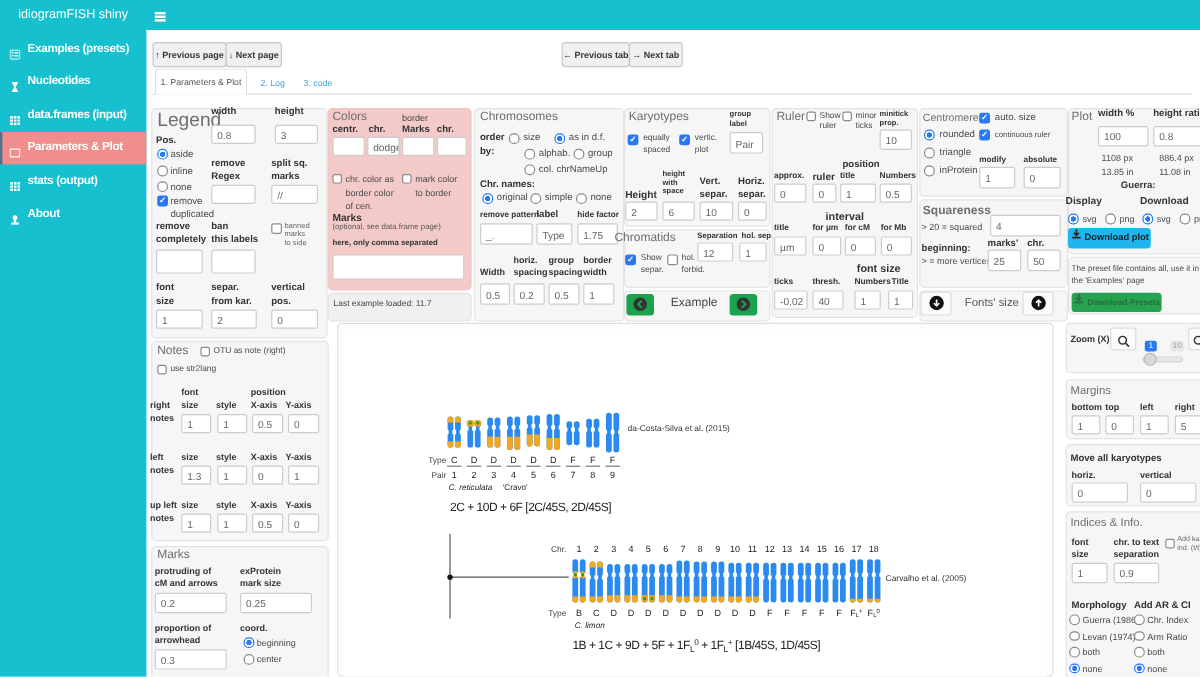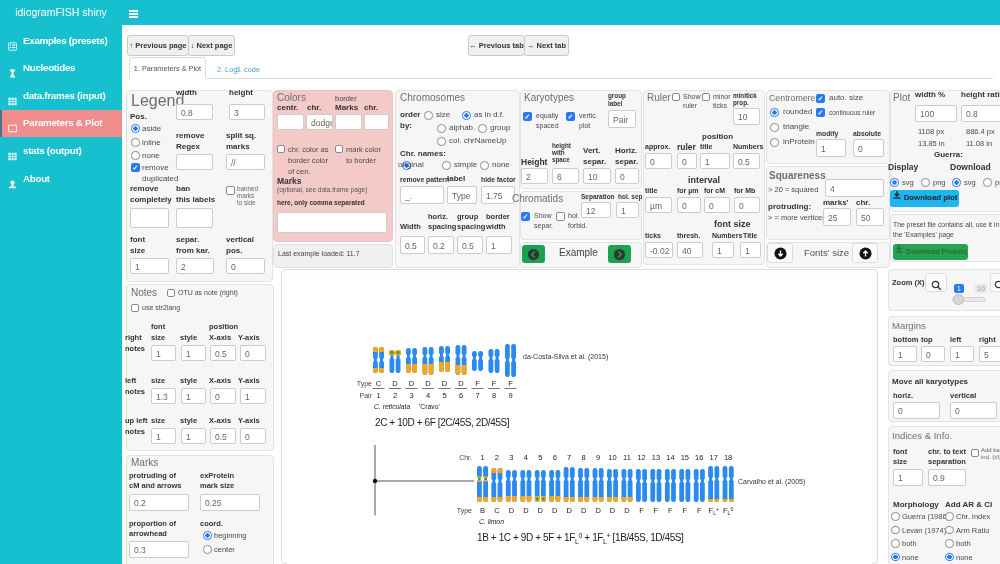--- a/index.html
+++ b/index.html
@@ -49,21 +49,21 @@
       <rect x="1.5" y="8" width="8" height="2" fill="#fff"></rect>
     </svg></div>
 <div style="position:absolute;left:23px;top:173px;font-size:9.8px;font-weight:700;color:#fff;white-space:nowrap;letter-spacing:-0.3px;">About</div>
 <div style="position:absolute;left:127px;top:35px;width:62px;height:21px;line-height:19px;background:#f0f0f0;border:1px solid #c8c8c8;border-radius:3px;font-size:7.5px;font-weight:700;color:#333;text-align:center;box-sizing:border-box;white-space:nowrap;overflow:hidden;">↑ Previous page</div>
 <div style="position:absolute;left:188px;top:35px;width:47px;height:21px;line-height:19px;background:#f0f0f0;border:1px solid #c8c8c8;border-radius:3px;font-size:7.5px;font-weight:700;color:#333;text-align:center;box-sizing:border-box;white-space:nowrap;overflow:hidden;">↓ Next page</div>
 <div style="position:absolute;left:468px;top:35px;width:57px;height:21px;line-height:19px;background:#f0f0f0;border:1px solid #c8c8c8;border-radius:3px;font-size:7.5px;font-weight:700;color:#333;text-align:center;box-sizing:border-box;white-space:nowrap;overflow:hidden;">← Previous tab</div>
 <div style="position:absolute;left:524px;top:35px;width:45px;height:21px;line-height:19px;background:#f0f0f0;border:1px solid #c8c8c8;border-radius:3px;font-size:7.5px;font-weight:700;color:#333;text-align:center;box-sizing:border-box;white-space:nowrap;overflow:hidden;">→ Next tab</div>
 <div style="position:absolute;left:127px;top:78px;width:866px;height:1px;background:#ddd;"></div>
 <div style="position:absolute;left:129px;top:57px;width:77px;height:22px;background:#fff;border:1px solid #ddd;border-bottom:1px solid #fff;border-radius:4px 4px 0 0;box-sizing:border-box;font-size:7.3px;color:#555;text-align:center;line-height:21px;white-space:nowrap;">1. Parameters &amp; Plot</div>
 <div style="position:absolute;left:217px;top:65px;font-size:7.3px;color:#46a0d4;">2. Log</div>
-<div style="position:absolute;left:236px;top:65px;font-size:7.3px;color:#46a0d4;">3. code</div>
+<div style="position:absolute;left:253px;top:65px;font-size:7.3px;color:#46a0d4;">3. code</div>
 <div style="position:absolute;left:126px;top:90px;width:145px;height:190px;background:#f6f6f6;border:1px solid #e3e3e3;border-radius:4px;"></div>
 <div style="position:absolute;left:131px;top:92px;font-size:16px;color:#6e6e6e;white-space:nowrap;">Legend</div>
 <div style="position:absolute;left:176px;top:88px;font-size:8px;font-weight:700;color:#333;white-space:nowrap;letter-spacing:0;">width</div>
 <div style="position:absolute;left:229px;top:88px;font-size:8px;font-weight:700;color:#333;white-space:nowrap;letter-spacing:0;">height</div>
 <div style="position:absolute;left:176px;top:104px;width:37px;height:16px;background:#fff;border:1px solid #ccc;border-radius:2px;font-size:8.5px;color:#666;line-height:16px;padding-left:4px;overflow:hidden;box-sizing:border-box;white-space:nowrap;">0.8</div>
 <div style="position:absolute;left:229px;top:104px;width:36px;height:16px;background:#fff;border:1px solid #ccc;border-radius:2px;font-size:8.5px;color:#666;line-height:16px;padding-left:4px;overflow:hidden;box-sizing:border-box;white-space:nowrap;">3</div>
 <div style="position:absolute;left:130px;top:112px;font-size:8px;font-weight:700;color:#333;white-space:nowrap;letter-spacing:0;">Pos.</div>
 <div style="position:absolute;left:131px;top:124px;width:8.5px;height:8.5px;border:1px solid #2779f6;border-radius:50%;box-sizing:border-box;background:radial-gradient(circle, #2779f6 0, #2779f6 2.1px, #fff 2.3px);"></div>
 <div style="position:absolute;left:142px;top:124px;font-size:8px;color:#4a4a4a;white-space:nowrap;">aside</div>
 <div style="position:absolute;left:131px;top:138px;width:8.5px;height:8.5px;background:#fff;border:1px solid #8a8a8a;border-radius:50%;box-sizing:border-box;"></div>
@@ -185,21 +185,21 @@
 <div style="position:absolute;left:462px;top:111px;width:8.5px;height:8.5px;border:1px solid #2779f6;border-radius:50%;box-sizing:border-box;background:radial-gradient(circle, #2779f6 0, #2779f6 2.1px, #fff 2.3px);"></div>
 <div style="position:absolute;left:474px;top:110px;font-size:8px;color:#4a4a4a;white-space:nowrap;">as in d.f.</div>
 <div style="position:absolute;left:437px;top:124px;width:8.5px;height:8.5px;background:#fff;border:1px solid #8a8a8a;border-radius:50%;box-sizing:border-box;"></div>
 <div style="position:absolute;left:449px;top:123px;font-size:8px;color:#4a4a4a;white-space:nowrap;">alphab.</div>
 <div style="position:absolute;left:478px;top:124px;width:8.5px;height:8.5px;background:#fff;border:1px solid #8a8a8a;border-radius:50%;box-sizing:border-box;"></div>
 <div style="position:absolute;left:490px;top:123px;font-size:8px;color:#4a4a4a;white-space:nowrap;">group</div>
 <div style="position:absolute;left:437px;top:137px;width:8.5px;height:8.5px;background:#fff;border:1px solid #8a8a8a;border-radius:50%;box-sizing:border-box;"></div>
 <div style="position:absolute;left:449px;top:136px;font-size:8px;color:#4a4a4a;white-space:nowrap;">col. chrNameUp</div>
 <div style="position:absolute;left:400px;top:149px;font-size:8px;font-weight:700;color:#333;white-space:nowrap;letter-spacing:0;">Chr. names:</div>
 <div style="position:absolute;left:402px;top:161px;width:8.5px;height:8.5px;border:1px solid #2779f6;border-radius:50%;box-sizing:border-box;background:radial-gradient(circle, #2779f6 0, #2779f6 2.1px, #fff 2.3px);"></div>
-<div style="position:absolute;left:398px;top:160px;font-size:8px;color:#4a4a4a;white-space:nowrap;">original</div>
+<div style="position:absolute;left:414px;top:160px;font-size:8px;color:#4a4a4a;white-space:nowrap;">original</div>
 <div style="position:absolute;left:442px;top:161px;width:8.5px;height:8.5px;background:#fff;border:1px solid #8a8a8a;border-radius:50%;box-sizing:border-box;"></div>
 <div style="position:absolute;left:454px;top:160px;font-size:8px;color:#4a4a4a;white-space:nowrap;">simple</div>
 <div style="position:absolute;left:480px;top:161px;width:8.5px;height:8.5px;background:#fff;border:1px solid #8a8a8a;border-radius:50%;box-sizing:border-box;"></div>
 <div style="position:absolute;left:492px;top:160px;font-size:8px;color:#4a4a4a;white-space:nowrap;">none</div>
 <div style="position:absolute;left:400px;top:176px;font-size:6.8px;font-weight:700;color:#333;white-space:nowrap;letter-spacing:0;">remove pattern</div>
 <div style="position:absolute;left:447px;top:174px;font-size:8px;font-weight:700;color:#333;white-space:nowrap;letter-spacing:0;">label</div>
 <div style="position:absolute;left:481px;top:176px;font-size:6.8px;font-weight:700;color:#333;white-space:nowrap;letter-spacing:0;">hide factor</div>
 <div style="position:absolute;left:400px;top:186px;width:44px;height:18px;background:#fff;border:1px solid #ccc;border-radius:2px;font-size:8.5px;color:#666;line-height:18px;padding-left:4px;overflow:hidden;box-sizing:border-box;white-space:nowrap;">_.</div>
 <div style="position:absolute;left:447px;top:186px;width:30px;height:18px;background:#fff;border:1px solid #ccc;border-radius:2px;font-size:8.5px;color:#666;line-height:18px;padding-left:4px;overflow:hidden;box-sizing:border-box;white-space:nowrap;">Type</div>
 <div style="position:absolute;left:481px;top:186px;width:34px;height:18px;background:#fff;border:1px solid #ccc;border-radius:2px;font-size:8.5px;color:#666;line-height:18px;padding-left:4px;overflow:hidden;box-sizing:border-box;white-space:nowrap;">1.75</div>
@@ -310,21 +310,21 @@
 <div style="position:absolute;left:770px;top:138px;width:8.5px;height:8.5px;background:#fff;border:1px solid #8a8a8a;border-radius:50%;box-sizing:border-box;"></div>
 <div style="position:absolute;left:783px;top:137px;font-size:8px;color:#4a4a4a;white-space:nowrap;text-align:center;">inProtein</div>
 <div style="position:absolute;left:816px;top:130px;font-size:6.8px;font-weight:700;color:#333;white-space:nowrap;letter-spacing:0;">modify</div>
 <div style="position:absolute;left:853px;top:130px;font-size:6.8px;font-weight:700;color:#333;white-space:nowrap;letter-spacing:0;">absolute</div>
 <div style="position:absolute;left:816px;top:139px;width:30px;height:18px;background:#fff;border:1px solid #ccc;border-radius:2px;font-size:8.5px;color:#666;line-height:18px;padding-left:4px;overflow:hidden;box-sizing:border-box;white-space:nowrap;">1</div>
 <div style="position:absolute;left:853px;top:139px;width:31px;height:18px;background:#fff;border:1px solid #ccc;border-radius:2px;font-size:8.5px;color:#666;line-height:18px;padding-left:4px;overflow:hidden;box-sizing:border-box;white-space:nowrap;">0</div>
 <div style="position:absolute;left:766px;top:166px;width:122px;height:72px;background:#f6f6f6;border:1px solid #e3e3e3;border-radius:4px;"></div>
 <div style="position:absolute;left:769px;top:170px;font-size:10px;color:#6e6e6e;white-space:nowrap;font-weight:bold;">Squareness</div>
 <div style="position:absolute;left:768px;top:185px;font-size:7.5px;color:#4a4a4a;white-space:nowrap;">&gt; 20 = squared</div>
 <div style="position:absolute;left:825px;top:179px;width:59px;height:18px;background:#fff;border:1px solid #ccc;border-radius:2px;font-size:8.5px;color:#666;line-height:18px;padding-left:4px;overflow:hidden;box-sizing:border-box;white-space:nowrap;">4</div>
-<div style="position:absolute;left:768px;top:202px;font-size:8px;font-weight:700;color:#333;white-space:nowrap;letter-spacing:0;">protruding:</div>
+<div style="position:absolute;left:768px;top:202px;font-size:8px;font-weight:700;color:#333;white-space:nowrap;letter-spacing:0;">beginning:</div>
 <div style="position:absolute;left:768px;top:213px;font-size:7.5px;color:#4a4a4a;white-space:nowrap;">&gt; = more vertices</div>
 <div style="position:absolute;left:823px;top:198px;font-size:8px;font-weight:700;color:#333;white-space:nowrap;letter-spacing:0;">marks'</div>
 <div style="position:absolute;left:856px;top:198px;font-size:8px;font-weight:700;color:#333;white-space:nowrap;letter-spacing:0;">chr.</div>
 <div style="position:absolute;left:823px;top:208px;width:28px;height:18px;background:#fff;border:1px solid #ccc;border-radius:2px;font-size:8.5px;color:#666;line-height:18px;padding-left:4px;overflow:hidden;box-sizing:border-box;white-space:nowrap;">25</div>
 <div style="position:absolute;left:856px;top:208px;width:28px;height:18px;background:#fff;border:1px solid #ccc;border-radius:2px;font-size:8.5px;color:#666;line-height:18px;padding-left:4px;overflow:hidden;box-sizing:border-box;white-space:nowrap;">50</div>
 <div style="position:absolute;left:766px;top:242px;width:122px;height:24px;background:#f6f6f6;border:1px solid #e3e3e3;border-radius:4px;"></div>
 <div style="position:absolute;left:767px;top:243px;width:26px;height:20px;background:#fbfbfb;border:1px solid #ddd;border-radius:3px;text-align:center;padding-top:2px;box-sizing:border-box;"><svg width="13" height="13" viewBox="0 0 13 13">
       <circle cx="6.5" cy="6.5" r="6" fill="#111"></circle>
       <path d="M6.5 3.5v5M4.3 6.7l2.2 2.2 2.2-2.2" stroke="#fff" stroke-width="1.4" fill="none"></path>
     </svg></div>

